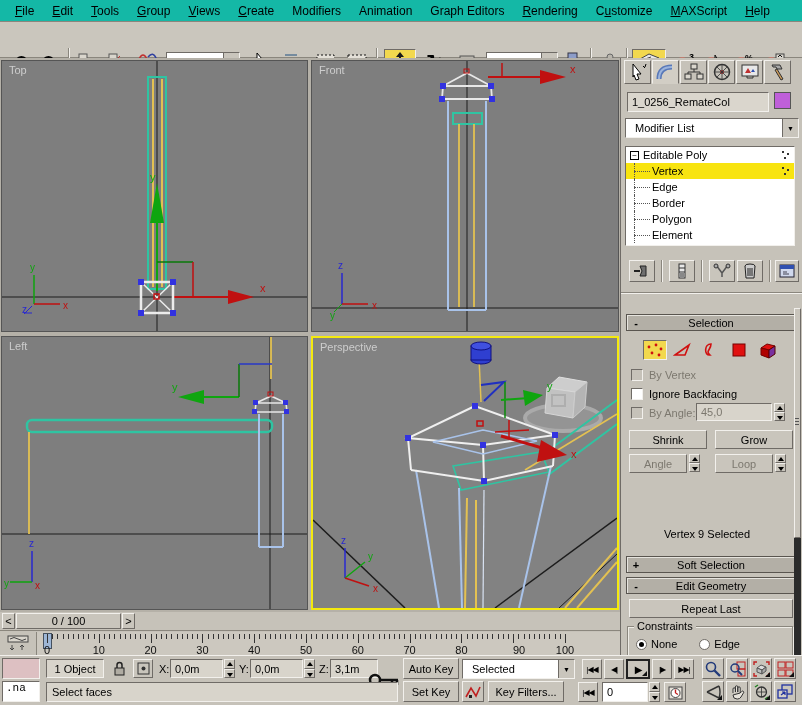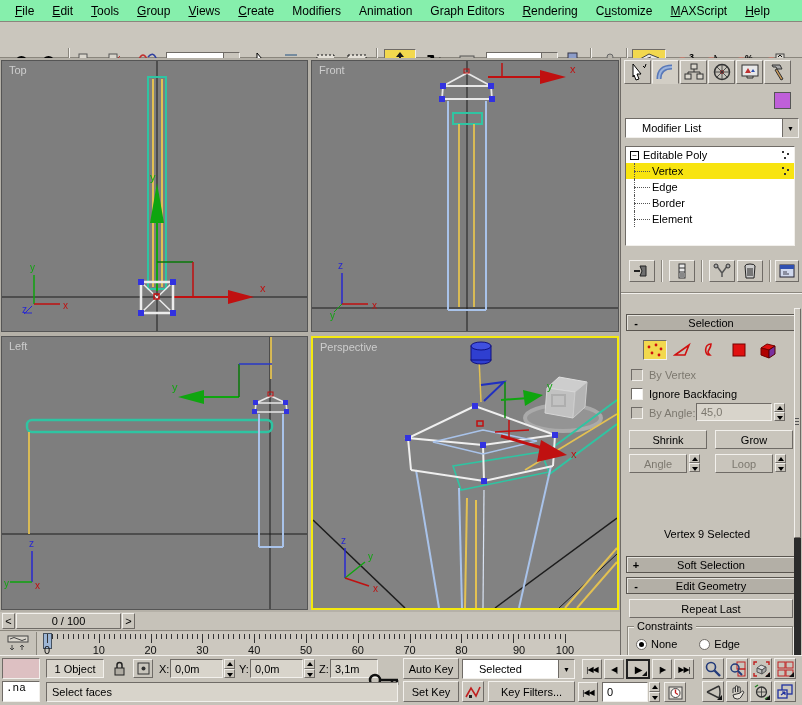--- a/index.html
+++ b/index.html
@@ -10,33 +10,33 @@
   
   .raised { background:#c9c5bc; border:1px solid; border-color:#f2f0ec #6f6b66 #6f6b66 #f2f0ec; }
   .sunken { background:#d8d4cb; border:1px solid; border-color:#6f6b66 #f2f0ec #f2f0ec #6f6b66; }
   .btn { display:flex; align-items:center; justify-content:center; cursor:default; user-select:none; }
   .pressed { border-color:#6f6b66 #f2f0ec #f2f0ec #6f6b66 !important; }
   .yellow { background:#f2d84e !important; }
   .abs { position:absolute; }
   .disabled-text { color:#7c786f; }
 
   
-  #menu-bar { position:absolute; left:0; top:0; width:802px; height:22px; background:#86efac;
+  #menu-bar { position:absolute; left:0; top:0; width:802px; height:22px; background:#14b8a6;
               border-bottom:1px solid #8a867d; display:flex; align-items:center; padding-left:6px; }
   .menu-item { padding:3px 9px; font-size:12px; }
 
   
   #main-toolbar { position:absolute; left:0; top:22px; width:802px; height:36px; background:#cac6bd;
                   border-bottom:1px solid #8a867d; }
   .tb-btn { position:absolute; top:27px; width:28px; height:27px; display:flex; align-items:center; justify-content:center; }
   .tb-sep { position:absolute; top:26px; width:2px; height:28px; border-left:1px solid #8a867d; border-right:1px solid #f2f0ec; }
   .flyout::after { content:''; position:absolute; right:1px; bottom:1px;
                    border-left:5px solid transparent; border-bottom:5px solid #111; }
   .combo { position:absolute; height:20px; background:#fff; border:1px solid; border-color:#6f6b66 #f2f0ec #f2f0ec #6f6b66; display:flex; align-items:center; }
-  .combo .val { flex:1; padding-left:16px; font-size:11px; white-space:nowrap; overflow:hidden; }
+  .combo .val { flex:1; padding-left:9px; font-size:11px; white-space:nowrap; overflow:hidden; }
   .combo .arrow-btn { width:16px; height:100%; background:#c9c5bc; border-left:1px solid #6f6b66;
                       display:flex; align-items:center; justify-content:center; font-size:7px; }
 
   
   #viewport-area { position:absolute; left:0; top:58px; width:620px; height:554px; background:#b5b1a8; }
   .viewport { position:absolute; background:#7e7e7e; border:1px solid #555; }
   .vp-label { position:absolute; left:7px; top:3px; color:#cdcdcd; font-size:11px; z-index:3; }
   #vp-persp { border:2px solid #f4e90f; }
   .viewport svg { position:absolute; left:0; top:0; }
 
@@ -442,20 +442,23 @@
           <path d="M7 13 v2 h6 v-2" fill="none" stroke="#333"></path>
         </svg>
     </div>
     <div class="cp-tab" style="left:143px">
       <svg width="20" height="18">
           <path d="M4 2 h8 l2 4 h-5 l-1 -2 h-3 z" fill="#a8a8a8" stroke="#333"></path>
           <path d="M9 6 L15 16 l-2 1 L7 7 Z" fill="#c89858" stroke="#333"></path>
         </svg>
     </div>
 
+    <div class="sb-field" style="left:6px; top:34px; width:142px; height:20px; background:#dad6cd;">
+      <span>1_0256_RemateCol</span>
+    </div>
     <div class="abs" style="left: 153px; top: 34px; width: 17px; height: 17px; border: 1px solid rgb(85, 85, 85); background: rgb(191, 95, 217);"></div>
 
     <div class="combo" style="left:4px; top:60px; width:174px;">
       <span class="val">Modifier List</span>
       <span class="arrow-btn">
           <span>▼</span>
         </span>
     </div>
 
     <div id="stack-box">
@@ -473,20 +476,25 @@
           </div>
           <div class="stack-row">
             <span class="tree-vert"></span>
             <span class="tree-dots"></span>
             <span>Edge</span>
           </div>
           <div class="stack-row">
             <span class="tree-vert"></span>
             <span class="tree-dots"></span>
             <span>Border</span>
+          </div>
+          <div class="stack-row">
+            <span class="tree-vert"></span>
+            <span class="tree-dots"></span>
+            <span>Polygon</span>
           </div>
           <div class="stack-row">
             <span class="tree-vert"></span>
             <span class="tree-dots"></span>
             <span>Element</span>
           </div>
         </div>
     </div>
 
     <div class="panel-btn" style="left:8px; top:202px; width:26px; height:22px;">
@@ -848,21 +856,21 @@
       <span class="arrow-btn">
           <span>▼</span>
         </span>
     </div>
     <div class="panel-btn" style="left:462px; top:25px; width:22px; height:21px;">
       <svg width="16" height="14">
           <path d="M1 12 L6 3 L11 11 L15 2" fill="none" stroke="#c02020" stroke-width="1.6"></path>
           <rect x="4" y="10" width="3" height="3" fill="#222"></rect>
         </svg>
     </div>
-    <div class="panel-btn" style="left:488px; top:25px; width:87px; height:21px;">
+    <div class="panel-btn" style="left:488px; top:25px; width:76px; height:21px;">
         <span>Key Filters...</span>
       </div>
 
     <div class="pb-btn" style="left:582px; top:3px;">
         <span>|◀◀</span>
       </div>
     <div class="pb-btn" style="left:604px; top:3px;">
         <span>◀|</span>
       </div>
     <div class="pb-btn flyout" style="left:626px; top:3px; width:24px; border:2px solid #222; font-size:10px;">

